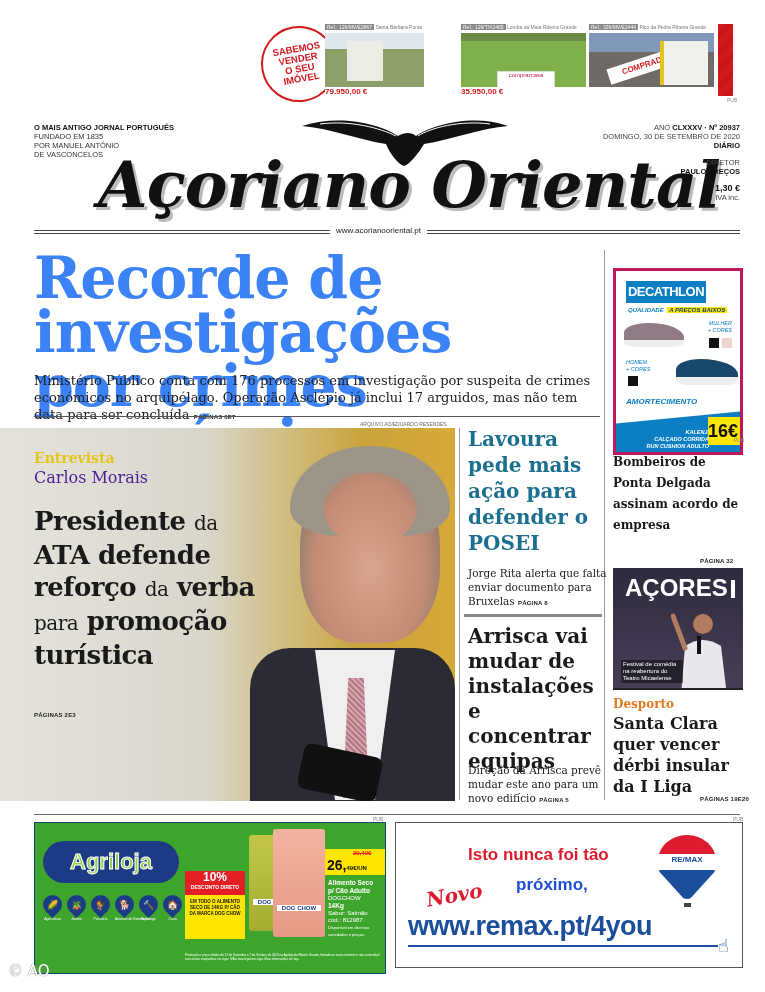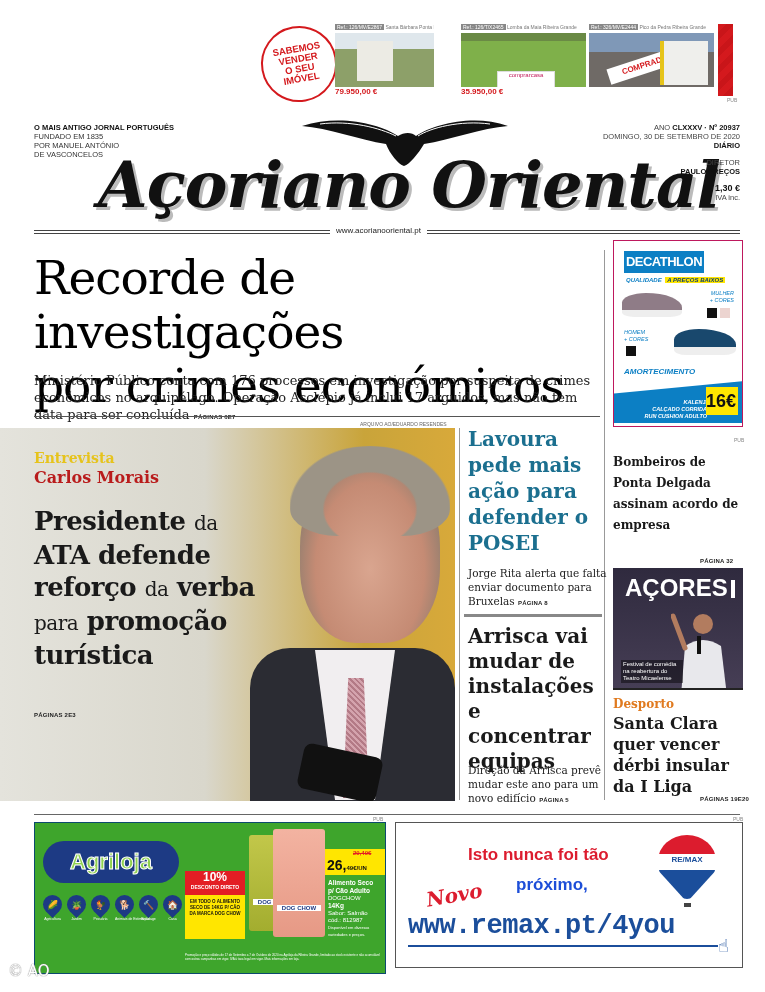--- a/index.html
+++ b/index.html
@@ -19,21 +19,21 @@
   .seal { width: 22px; height: 22px; border-radius: 50%; border: 2px solid #fff; }
   #cc-phone { left: 6px; top: 56px; font-size: 12px; font-weight: bold; color: #fff; }
   #cc-url { left: 90px; top: 59px; font-size: 7px; color: #fff; font-weight: bold; }
   #cc-circle { left: 228px; top: 2px; width: 76px; height: 76px; border-radius: 50%; background: #fff; border: 2px solid #d4191d; display: flex; align-items: center; justify-content: center; text-align: center; transform: rotate(-10deg); }
   #cc-circle span { color: #d4191d; font-weight: bold; font-size: 9.5px; line-height: 10px; white-space: pre-line; }
   .prop { top: 0; height: 72px; overflow: hidden; }
   .prop .ref { position: absolute; left: 0; top: 0; height: 9px; width: 100%; background: #fff; font-size: 5px; color: #777; white-space: nowrap; }
   .prop .ref b { background: #888; color: #fff; padding: 0 2px; font-weight: normal; }
   .prop .photo { position: absolute; left: 0; top: 9px; width: 100%; height: 54px; }
   .prop .price { position: absolute; left: 0; top: 63px; height: 9px; width: 100%; background: #fff; font-size: 8px; color: #d4191d; font-weight: bold; }
-  #prop1 { left: 302px; width: 99px; }
+  #prop1 { left: 292px; width: 99px; }
   #prop2 { left: 428px; width: 125px; }
   #prop3 { left: 556px; width: 125px; }
   #prop1 .photo { background: linear-gradient(180deg,#dfe7ec 0 30%,#8da069 30% 100%); }
   #prop1 .photo:after { content:""; position:absolute; left:22px; top:8px; width:36px; height:40px; background:#ecebe4; }
   #prop2 .photo { background: linear-gradient(180deg,#6a8a45 0 15%,#7fb04a 15% 100%); }
   #prop3 .photo { background: linear-gradient(180deg,#7f98b7 0 35%,#6f6a66 35% 100%); }
   #prop3 .photo:after { content:""; position:absolute; right:6px; top:8px; width:44px; height:44px; background:#efefec; border-left:4px solid #e6c41a; }
   #prop2-sign { left: 36px; top: 38px; width: 58px; height: 30px; background: #fff; border: 1px solid #ddd; font-size: 6px; color:#c2185b; text-align:center; }
   #prop2-sign div { background:#d81b60; color:#fff; font-size:7px; font-weight:bold; margin-top:10px; }
   #prop3-sign { left: 18px; top: 24px; width: 78px; height: 16px; background:#fff; transform: rotate(-18deg); font-size:8px; color:#d4191d; font-weight:bold; text-align:center; line-height:16px; }
@@ -46,51 +46,51 @@
   #mast-left b { color: #111; display: block; }
   #logo-eagle { left: 300px; top: 114px; width: 210px; height: 52px; }
   #logo { left: 98px; top: 150px; width: 584px; height: 70px; font-family: "DejaVu Serif", serif; font-weight: bold; font-size: 64px; letter-spacing: -1px; color: #111; text-shadow: 3px 3px 0 #bbb; line-height: 70px; white-space: nowrap; font-style: italic; }
   #mast-right { left: 590px; top: 123px; width: 150px; text-align: right; font-size: 7.5px; line-height: 9px; color: #444; }
   #mast-right b { color: #111; }
   #mast-right .gap { height: 8px; }
   #site-line { left: 34px; top: 230px; width: 706px; height: 4px; border-top: 1px solid #444; border-bottom: 1px solid #444; }
   #site-url { left: 330px; top: 226px; padding: 0 6px; background: #fff; font-size: 8px; color: #222; }
 
   
-  #headline { left: 34px; top: 251px; width: 575px; font-size: 47px; line-height: 54px; color: #000000; font-weight: normal; letter-spacing: -1px; }
+  #headline { left: 34px; top: 251px; width: 575px; font-size: 57px; line-height: 54px; color: #3b82f6; font-weight: bold; letter-spacing: -1px; }
   #deck { left: 34px; top: 372px; width: 575px; font-size: 13px; line-height: 17px; color: #222; }
   .pg { font-family: "Liberation Sans", sans-serif; font-weight: bold; font-size: 6px; color: #222; letter-spacing: 0.2px; }
   #rule-main { left: 34px; top: 416px; width: 566px; height: 1px; background: #555; }
   #col-div { left: 604px; top: 250px; width: 1px; height: 550px; background: #999; }
   #col-div2 { left: 459px; top: 428px; width: 1px; height: 372px; background: #999; }
 
   
   #photo-credit { left: 360px; top: 421px; font-size: 5px; color: #666; }
   #feature { left: 0px; top: 428px; width: 455px; height: 373px; background: linear-gradient(90deg,#e4e3dc 0%,#d9d7cc 45%,#c9a43a 80%,#d8a93a 100%); overflow: hidden; }
   #person-head { left: 300px; top: 30px; width: 140px; height: 185px; border-radius: 48% 48% 40% 40%; background: radial-gradient(ellipse at 50% 60%,#d9a58f 0%,#c58b74 55%,#8d7d6e 80%); }
   #person-hair { left: 290px; top: 18px; width: 160px; height: 90px; border-radius: 50% 50% 30% 30%; background: radial-gradient(ellipse at 50% 70%,transparent 0 40%,#9c9486 42% 70%,transparent 72%); }
   #person-body { left: 250px; top: 220px; width: 205px; height: 160px; background: #2b2c33; border-radius: 40px 40px 0 0; }
   #person-shirt { left: 315px; top: 222px; width: 80px; height: 150px; background: #f1eef0; clip-path: polygon(0 0,100% 0,75% 100%,25% 100%); }
   #person-tie { left: 343px; top: 250px; width: 26px; height: 120px; background: repeating-linear-gradient(45deg,#b37a86 0 2px,#d4a3ad 2px 4px); clip-path: polygon(20% 0,80% 0,100% 100%,0 100%); }
   #phone { left: 300px; top: 322px; width: 80px; height: 46px; background: #111; border-radius: 8px; transform: rotate(12deg); }
   #kicker1 { left: 34px; top: 450px; font-size: 14px; color: #e6c31c; font-weight: bold; }
-  #kicker2 { left: 34px; top: 468px; font-size: 16px; color: #b91c1c; font-weight: bold; }
+  #kicker2 { left: 34px; top: 468px; font-size: 16px; color: #4c1d95; font-weight: normal; }
   #feature-head { left: 34px; top: 505px; width: 230px; font-size: 26px; line-height: 32px; color: #1a1a1a; font-weight: bold; letter-spacing: -0.5px; }
   #feature-head .thin { font-size: 20px; font-weight: normal; }
   #feature-pg { left: 34px; top: 712px; }
 
   
   #lavoura-head { left: 468px; top: 426px; width: 140px; font-size: 20px; line-height: 26px; color: #1b6f8f; font-weight: bold; }
   #lavoura-deck { left: 468px; top: 566px; width: 140px; font-size: 10.5px; line-height: 14px; color: #222; }
   #rule-mid { left: 464px; top: 614px; width: 138px; height: 3px; background: #888; }
   #arrisca-head { left: 468px; top: 624px; width: 140px; font-size: 20px; line-height: 25px; color: #1a1a1a; font-weight: bold; }
   #arrisca-deck { left: 468px; top: 763px; width: 140px; font-size: 10.5px; line-height: 14px; color: #222; }
 
   
-  #deca { left: 613px; top: 240px; width: 130px; height: 187px; background: #fff; border: 1px solid #be185d; overflow: hidden; }
+  #deca { left: 613px; top: 268px; width: 130px; height: 187px; background: #fff; border: 3px solid #be185d; overflow: hidden; }
   #deca-logo { left: 10px; top: 10px; width: 80px; height: 22px; background: #0c7fc4; color: #fff; font-family: "Liberation Sans", sans-serif; font-weight: bold; font-size: 13px; text-align: center; line-height: 22px; letter-spacing: -0.5px; }
   #deca-tag { left: 10px; top: 36px; font-family: "Liberation Sans", sans-serif; font-size: 6px; font-weight: bold; font-style: italic; color: #0c7fc4; }
   #deca-tag span { background: #ffe600; color: #0c3d73; padding: 0 2px; }
   .shoe { position: absolute; border-radius: 40% 60% 20% 20%; }
   #shoe1 { left: 8px; top: 52px; width: 60px; height: 24px; background: linear-gradient(180deg,#8f7c87 0 70%,#eee 70%); }
   #shoe2 { left: 60px; top: 88px; width: 62px; height: 26px; background: linear-gradient(180deg,#19486d 0 70%,#eee 70%); }
   .deca-lbl { position: absolute; font-family: "Liberation Sans", sans-serif; font-size: 5.5px; font-style: italic; color: #0c7fc4; line-height: 7px; }
   #deca-w { right: 8px; top: 49px; text-align: right; }
   #deca-m { left: 10px; top: 88px; }
   .sw { position: absolute; width: 10px; height: 10px; }
@@ -138,21 +138,21 @@
   #agri-price { left: 292px; top: 34px; font-family: "Liberation Sans", sans-serif; font-size: 14px; color: #111; font-weight: bold; }
   #agri-price small { font-size: 6px; }
   #agri-prod { left: 293px; top: 56px; width: 58px; font-family: "Liberation Sans", sans-serif; font-size: 6px; line-height: 7px; color: #fff; }
   #agri-prod b { font-size: 6.5px; }
   #agri-legal { left: 150px; top: 130px; width: 198px; font-family: "Liberation Sans", sans-serif; font-size: 3px; line-height: 4px; color: #fff; }
 
   #remax { left: 395px; top: 822px; width: 348px; height: 146px; background: #fff; border: 1px solid #555; }
   #remax-l1 { left: 72px; top: 22px; font-family: "Liberation Sans", sans-serif; font-weight: bold; font-size: 17px; color: #dc1c2e; }
   #remax-l2 { left: 120px; top: 52px; font-family: Liberation Sans, sans-serif; font-weight: bold; font-size: 17px; color: #1d4ed8; }
   #remax-novo { left: 30px; top: 60px; font-family: "DejaVu Serif", serif; font-style: italic; font-weight: bold; font-size: 20px; color: #dc1c2e; transform: rotate(-10deg); }
-  #remax-url { left: 12px; top: 88px; font-family: Liberation Mono, monospace; font-weight: bold; font-size: 27px; color: #1b4e9b; letter-spacing: -0.5px; }
+  #remax-url { left: 12px; top: 88px; font-family: Liberation Sans, sans-serif; font-weight: bold; font-size: 27px; color: #1b4e9b; letter-spacing: -0.5px; }
   #remax-uline { left: 12px; top: 122px; width: 310px; height: 2px; background: #1b4e9b; }
   #remax-hand { left: 322px; top: 112px; font-size: 18px; color: #1b4e9b; font-family: "DejaVu Sans", sans-serif; }
   #remax-balloon { left: 262px; top: 12px; width: 58px; height: 64px; border-radius: 50% 50% 50% 50% / 40% 40% 60% 60%; background: linear-gradient(180deg,#dc1c2e 0 30%,#fff 30% 55%,#1b4e9b 55%); clip-path: polygon(0 0,100% 0,100% 55%,55% 100%,45% 100%,0 55%); }
   #remax-balloon-txt { left: 266px; top: 32px; width: 50px; text-align: center; font-family: "Liberation Sans", sans-serif; font-size: 8px; font-weight: bold; color: #1b4e9b; }
   #remax-basket { left: 288px; top: 80px; width: 7px; height: 4px; background: #444; }
 
   #copyright { left: 8px; top: 962px; font-family: "DejaVu Sans", sans-serif; font-size: 15px; color: #fff; text-shadow: 0 0 1px #888, 0 0 1px #888; }
 </style>
 </head>
 <body>

